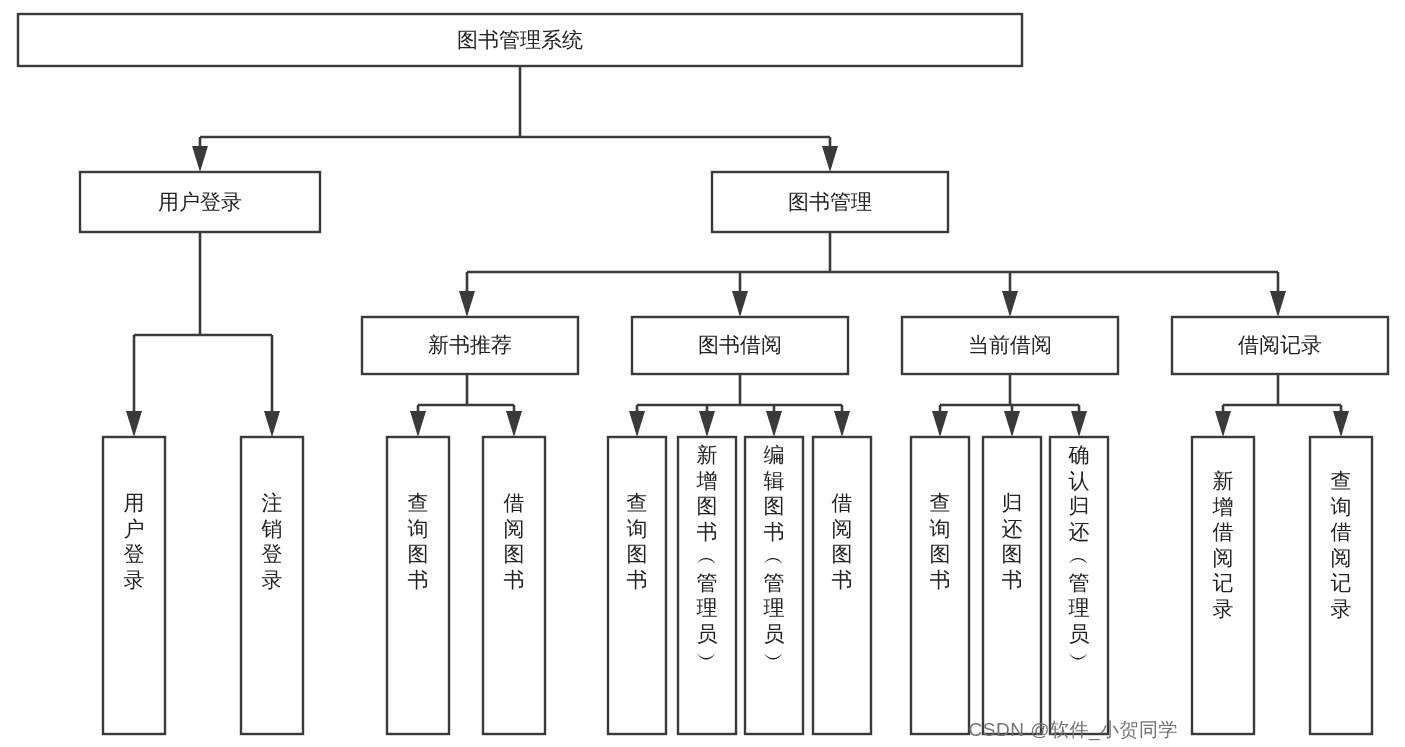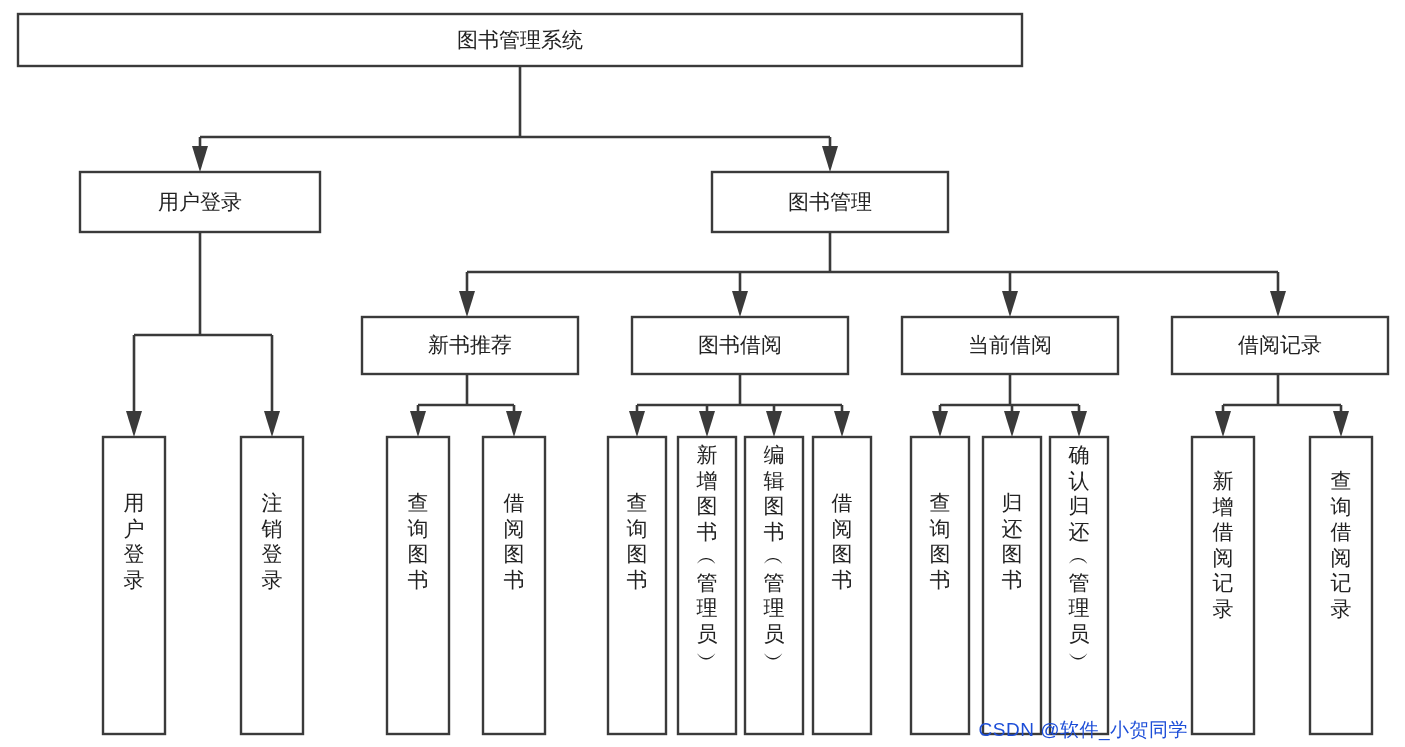--- a/index.html
+++ b/index.html
@@ -51,25 +51,25 @@
     dominant-baseline: middle;
   }
   .node-label-v {
     font-family: "Liberation Sans", "DejaVu Sans", sans-serif;
     font-size: 21px;
     fill: #222222;
     text-anchor: middle;
   }
   .watermark {
     position: absolute;
-    right: 10px;
+    right: 20px;
     bottom: 4px;
     font-family: "Liberation Sans", "DejaVu Sans", sans-serif;
     font-size: 19px;
-    color: #1d4ed8;
+    color: #737373;
     letter-spacing: 0.5px;
     white-space: nowrap;
     user-select: none;
   }
 </style>
 </head>
 <body>
 
 <div id="diagram-root">
 

